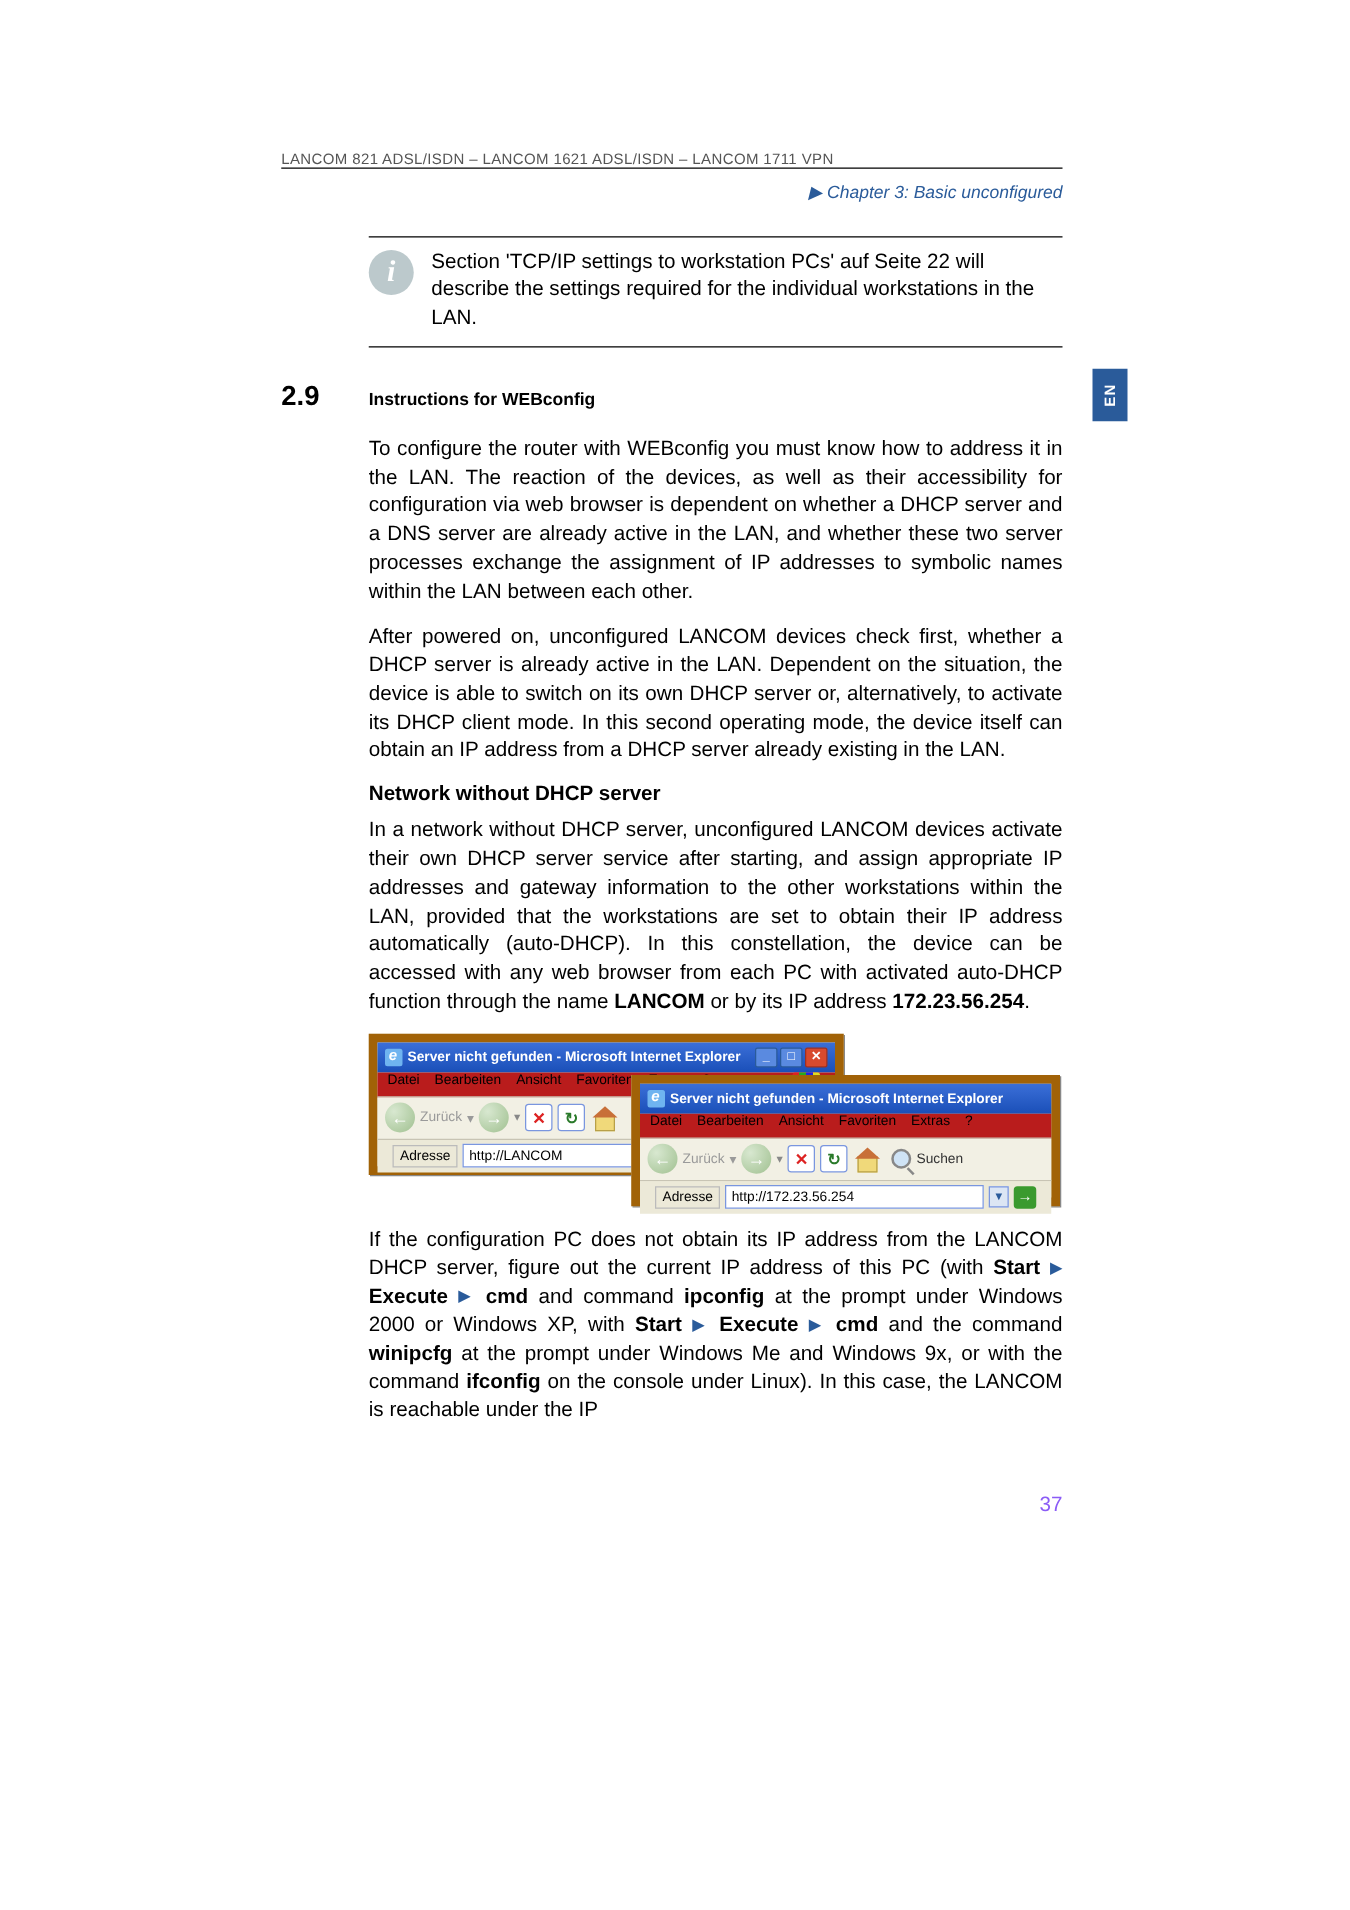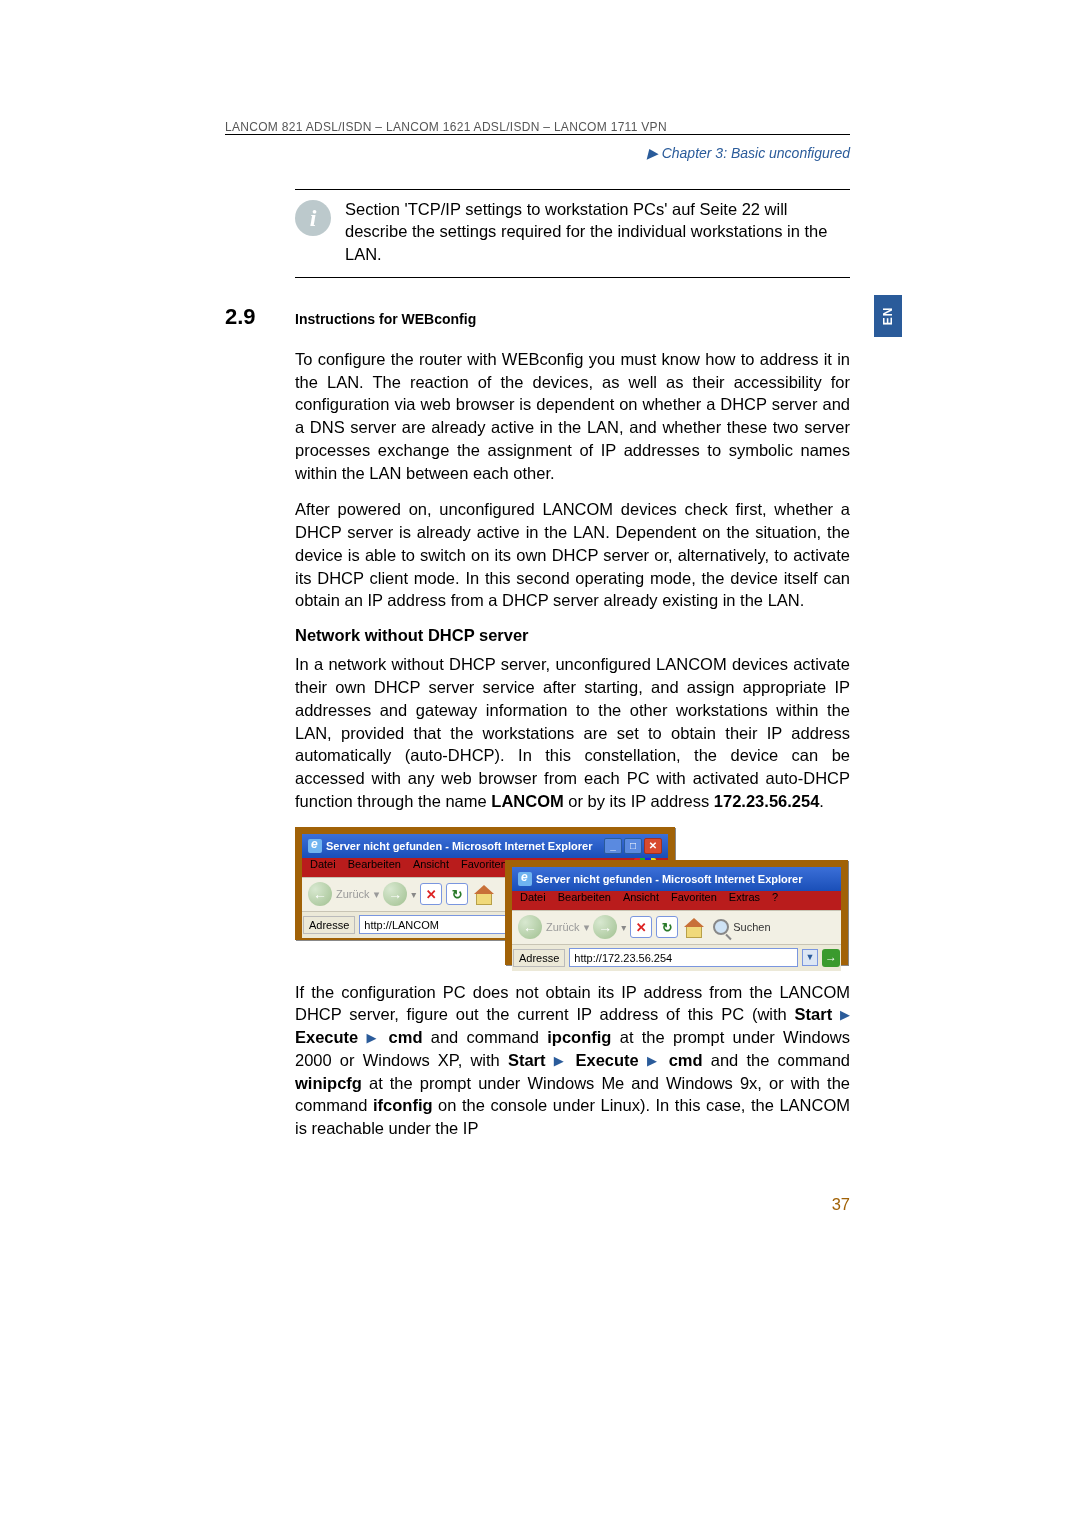--- a/index.html
+++ b/index.html
@@ -272,21 +272,21 @@
     position: absolute;
     right: -5px; bottom: -5px;
     width: 7px; height: 2px;
     background: #888;
     transform: rotate(45deg);
   }
   .addrbar {
     height: 26px;
     display: flex;
     align-items: center;
-    padding: 0 1px;
+    padding: 0 12px;
     gap: 4px;
     background: #ece9d8;
   }
   .addr-label {
     font-size: 11px;
     color: #000;
     border: 1px solid #bbb;
     padding: 2px 5px;
     background: #ece9d8;
   }
@@ -324,21 +324,21 @@
     background: linear-gradient(to right, #d22 0 25%, #2a2 25% 50%, #22d 50% 75%, #dd2 75% 100%);
     border-radius: 2px;
     margin-left: auto;
     margin-right: 4px;
   }
   .page-num {
     position: absolute;
     bottom: -60px;
     right: 0;
     font-size: 16.5px;
-    color: #a16207;
+    color: #8b5cf6;
   }
 </style>
 </head>
 <body>
 
 <div class="page">
 
   <div class="header-line">LANCOM 821 ADSL/ISDN – LANCOM 1621 ADSL/ISDN – LANCOM 1711 VPN</div>
 
   <div class="chapter-line">

